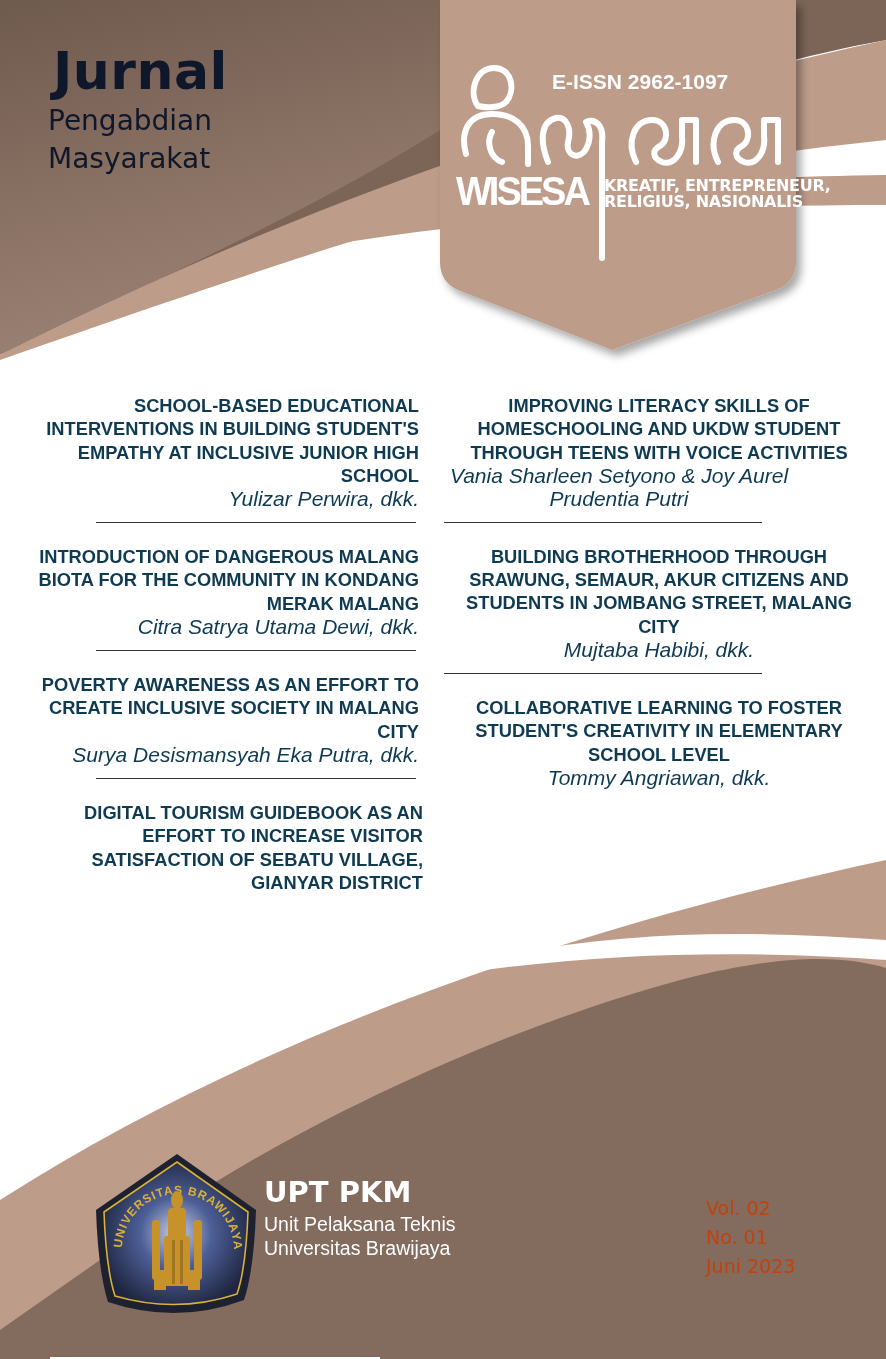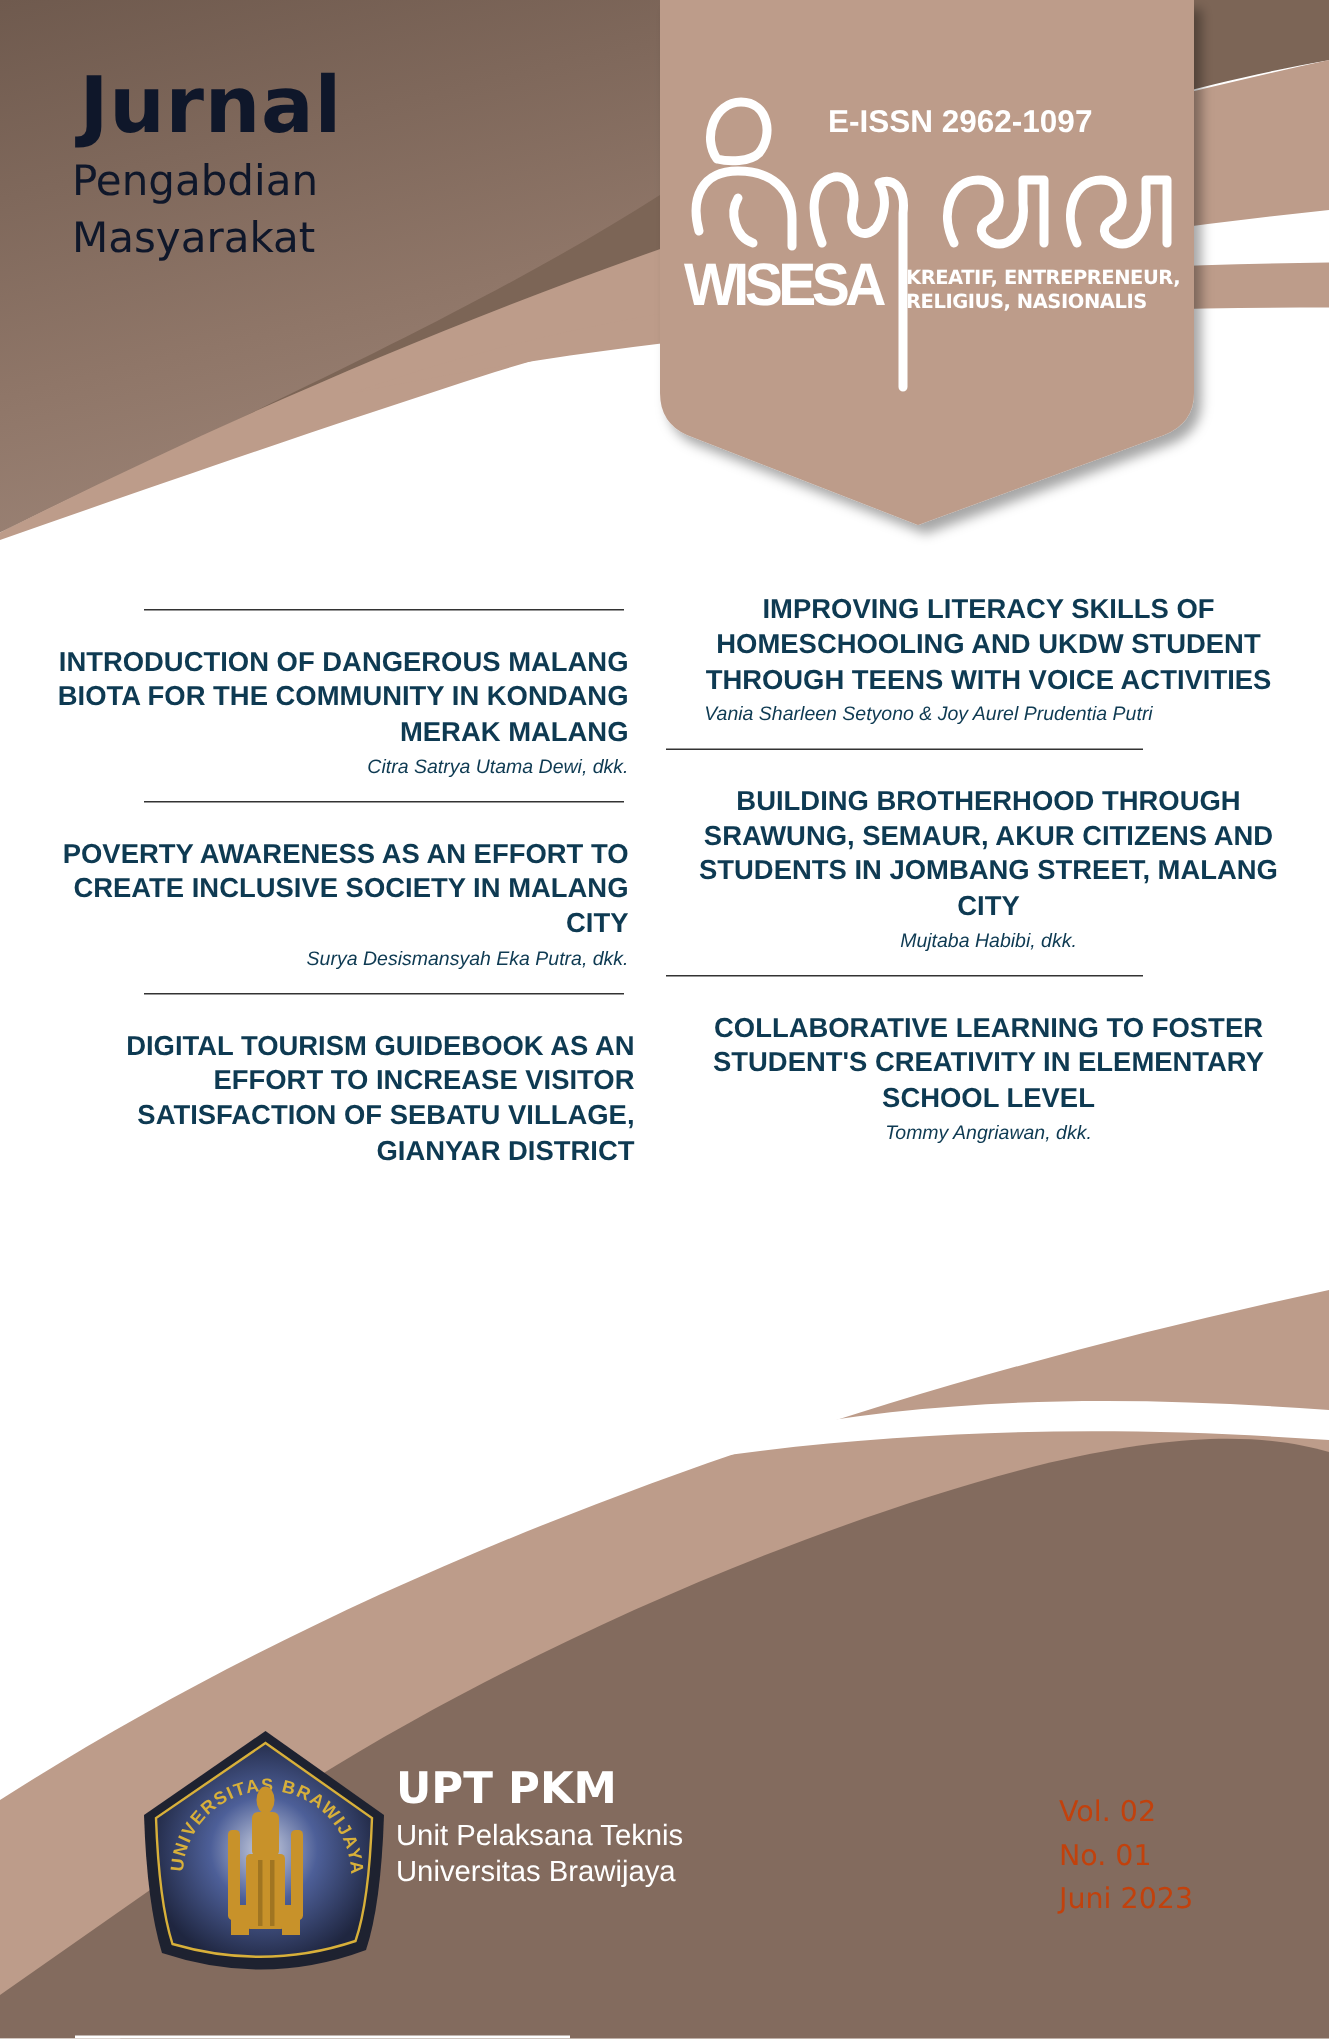--- a/index.html
+++ b/index.html
@@ -3,25 +3,25 @@
 <meta charset="utf-8">
 <style>
   html,body{margin:0;padding:0;}
   body{width:886px;height:1359px;position:relative;overflow:hidden;background:#ffffff;font-family:"Liberation Sans",sans-serif;}
   .bg{position:absolute;left:0;top:0;width:886px;height:1359px;}
   .journal{position:absolute;left:48px;top:40px;color:#0f172a;font-family:"DejaVu Sans",sans-serif;}
   .journal .big{font-size:52px;font-weight:bold;line-height:62px;margin-left:5px;letter-spacing:0.5px;}
   .journal .sub{font-size:28px;line-height:38px;font-weight:normal;}
   .issn{position:absolute;left:552px;top:70px;color:#fff;font-size:21px;font-weight:bold;}
   .wisesa{position:absolute;left:456px;top:170px;color:#fff;font-size:38px;font-weight:bold;letter-spacing:-3px;font-family:"Liberation Sans",sans-serif;transform:scaleY(1.05);}
-  .motto{position:absolute;left:604px;top:178px;color:#fff;font-size:13px;font-weight:bold;line-height:16px;font-family:"DejaVu Sans",sans-serif;letter-spacing:-0.3px;}
+  .motto{position:absolute;left:604px;top:178px;color:#fff;font-size:16px;font-weight:bold;line-height:16px;font-family:"DejaVu Sans",sans-serif;letter-spacing:-0.3px;}
   .col-left{position:absolute;left:14px;top:394px;width:405px;text-align:right;}
   .col-right{position:absolute;left:444px;top:394px;width:430px;text-align:center;}
   .article .title{color:#0e3a52;font-weight:bold;font-size:18.3px;line-height:23.3px;}
-  .article .author{color:#0e3a52;font-style:italic;font-size:13px;line-height:23px;}
+  .article .author{color:#0e3a52;font-style:italic;font-size:21px;line-height:23px;}
   .sep{height:1px;background:#333;margin:12px 0 22px 0;}
   .col-left .sep{width:320px;margin-left:auto;margin-right:3px;}
   .col-right .sep{width:318px;}
   .upt{position:absolute;left:264px;top:1172px;color:#fff;}
   .upt .head{font-family:"DejaVu Sans",sans-serif;font-size:29px;font-weight:bold;line-height:40px;}
   .upt .line{font-size:19.5px;line-height:24px;}
   .vol{position:absolute;left:706px;top:1194px;color:#c2410c;font-family:"DejaVu Sans",sans-serif;font-size:19px;line-height:29px;}
   .logo{position:absolute;left:94px;top:1150px;width:166px;height:168px;}
   .bottom-line{position:absolute;left:50px;top:1357px;width:330px;height:2px;background:#fff;}
 </style>
@@ -82,20 +82,24 @@
   </g>
 </svg>
 
 <div class="wisesa">WISESA</div>
 <div class="motto">
   <div>KREATIF, ENTREPRENEUR,</div>
   <div>RELIGIUS, NASIONALIS</div>
 </div>
 
 <div class="col-left">
+  <div class="article">
+    <div class="title" style="padding-left:30px;">SCHOOL-BASED EDUCATIONAL INTERVENTIONS IN BUILDING STUDENT'S EMPATHY AT INCLUSIVE JUNIOR HIGH SCHOOL</div>
+    <div class="author">Yulizar Perwira, dkk.</div>
+  </div>
   <div class="sep"></div>
   <div class="article">
     <div class="title">INTRODUCTION OF DANGEROUS MALANG BIOTA FOR THE COMMUNITY IN KONDANG MERAK MALANG</div>
     <div class="author">Citra Satrya Utama Dewi, dkk.</div>
   </div>
   <div class="sep"></div>
   <div class="article">
     <div class="title">POVERTY AWARENESS AS AN EFFORT TO CREATE INCLUSIVE SOCIETY IN MALANG CITY</div>
     <div class="author">Surya Desismansyah Eka Putra, dkk.</div>
   </div>

